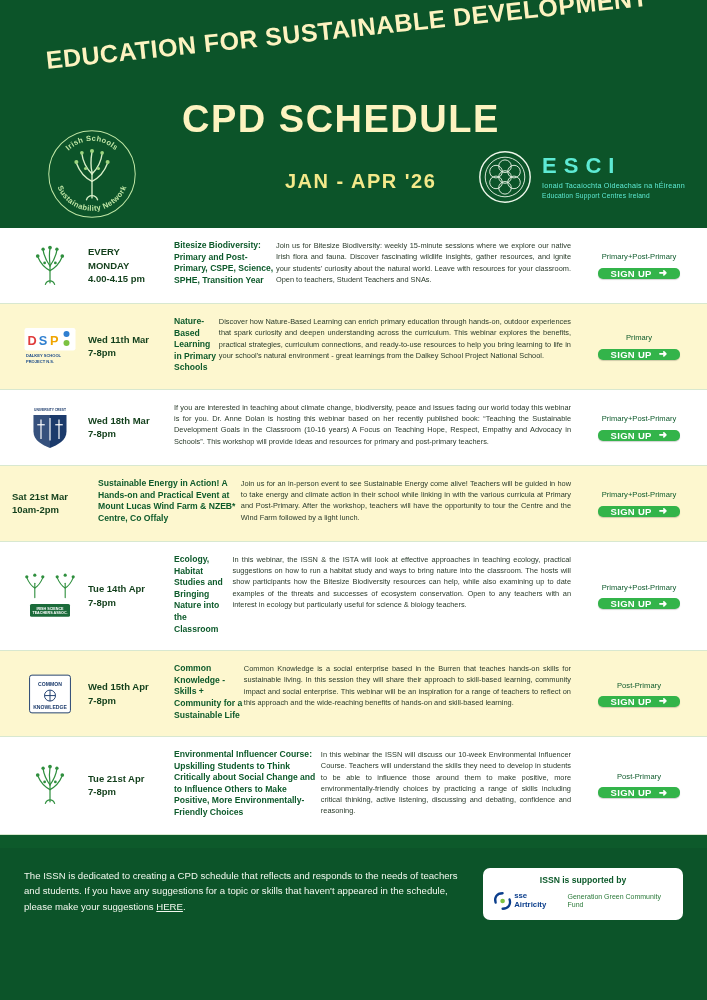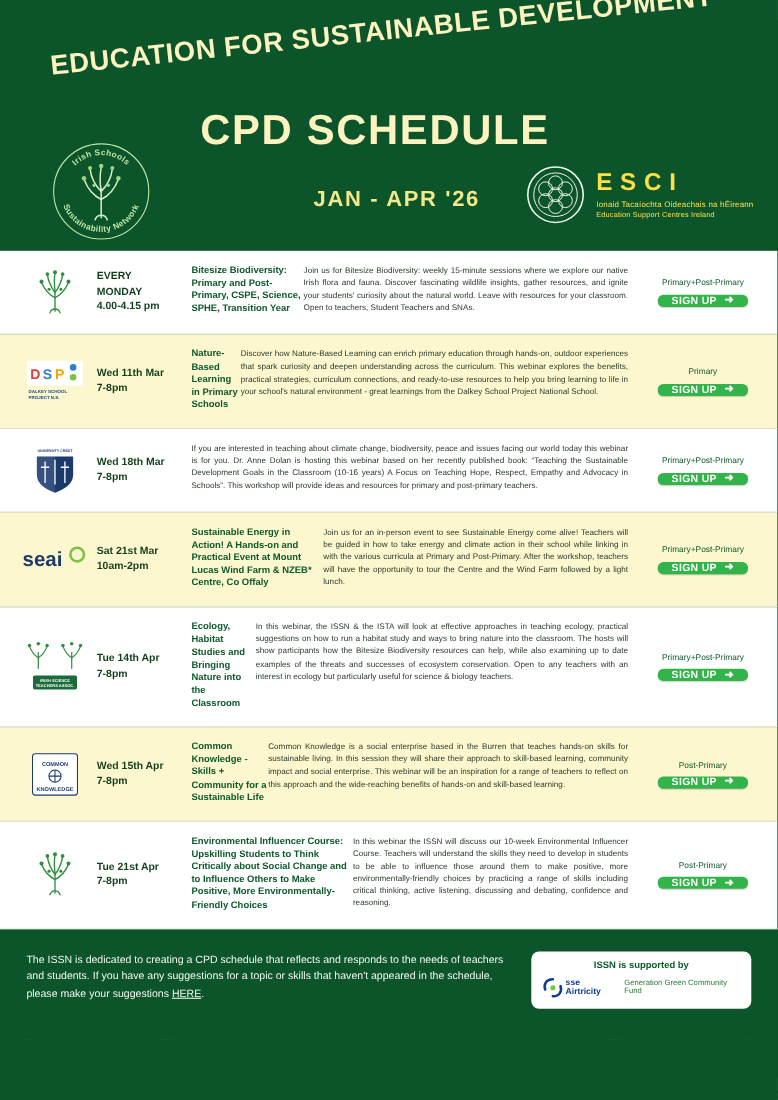--- a/index.html
+++ b/index.html
@@ -75,21 +75,21 @@
     letter-spacing: .4px;
   }
 
   
   #esci-logo {
     position: absolute;
     right: 22px; top: 150px;
     display: flex; align-items: center; gap: 10px;
   }
   #esci-logo .esci-mark { width: 54px; height: 54px; }
-  #esci-logo .esci-words { color: #fde047; }
+  #esci-logo .esci-words { color: #5eead4; }
   #esci-logo .esci-words .big {
     font-size: 22px; font-weight: bold; letter-spacing: 7px; line-height: 1;
   }
   #esci-logo .esci-words .ga { font-size: 7.2px; letter-spacing: .2px; margin-top: 4px; }
   #esci-logo .esci-words .en { font-size: 6.6px; letter-spacing: .2px; margin-top: 2px; }
 
   
   #rows { position: relative; z-index: 3; }
   .row {
     display: flex;
@@ -163,20 +163,21 @@
   .mini { display:flex; align-items:center; justify-content:center; }
 
   
   #footer {
     position: relative;
     z-index: 3;
     background: #0c5429;
     padding: 20px 24px 26px 24px;
     display: flex; align-items: flex-start; gap: 16px;
     min-height: 100px;
+    margin-top: 13px;
   }
   #footer-text {
     flex: 1;
     color: #f2f8ee;
     font-size: 9.6px;
     line-height: 1.62;
   }
   #footer-text a { color: #f2f8ee; text-decoration: underline; }
   #supported {
     width: 200px;
@@ -487,26 +488,20 @@
       <div class="col-cta">
         <div class="aud">Primary+Post-Primary</div>
         <button class="signup">
           <span>SIGN UP</span>
           <span class="arw">➜</span>
         </button>
       </div>
     </div>
 
     <div class="row alt">
-      <div class="col-logo">
-        <svg width="62" height="30" viewBox="0 0 80 38">
-          <text x="2" y="28" font-family="Liberation Sans" font-size="24" font-weight="bold" fill="#1b3a6b">seai</text>
-          <circle cx="66" cy="14" r="8" fill="none" stroke="#7cc242" stroke-width="3"></circle>
-        </svg>
-      </div>
       <div class="col-when">
         <span class="w-line">Sat 21st Mar</span>
         <span class="w-line">10am-2pm</span>
       </div>
       <div class="col-body">
         <div class="ev-title">Sustainable Energy in Action! A Hands-on and Practical Event at Mount Lucas Wind Farm &amp; NZEB* Centre, Co Offaly</div>
         <div class="ev-desc">Join us for an in-person event to see Sustainable Energy come alive! Teachers will be guided in how to take energy and climate action in their school while linking in with the various curricula at Primary and Post-Primary. After the workshop, teachers will have the opportunity to tour the Centre and the Wind Farm followed by a light lunch.</div>
       </div>
       <div class="col-cta">
         <div class="aud">Primary+Post-Primary</div>

